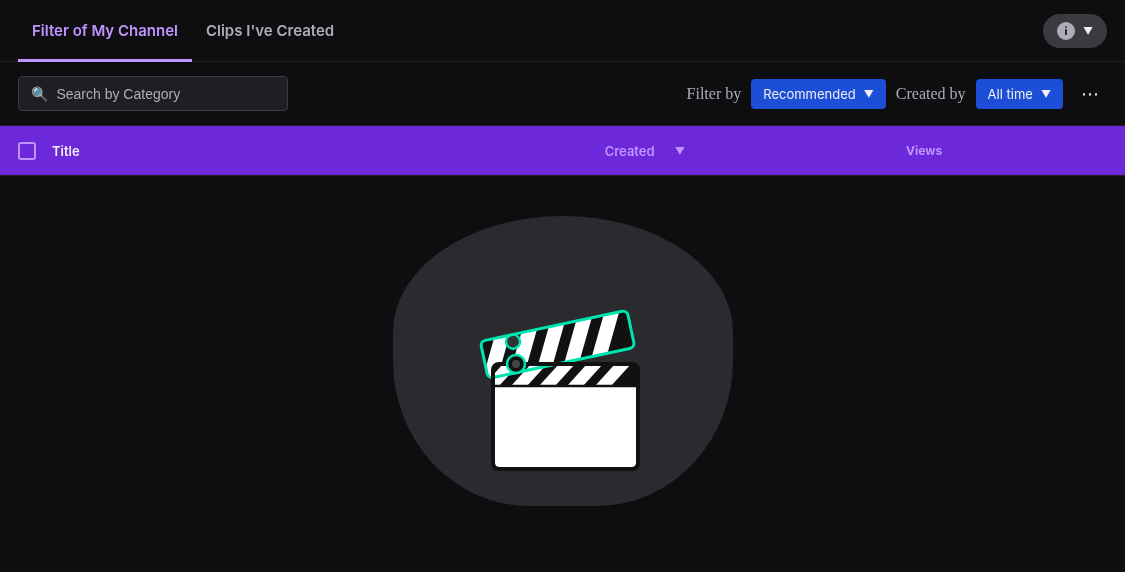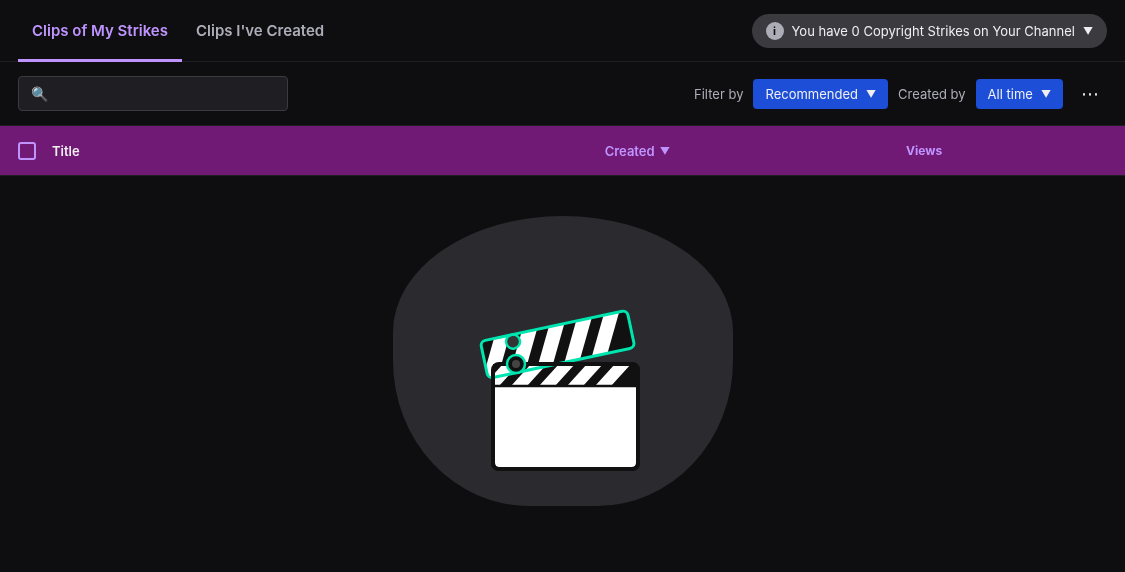--- a/index.html
+++ b/index.html
@@ -118,22 +118,23 @@
     }
 
     .filter-right {
       display: flex;
       align-items: center;
       gap: 10px;
       margin-left: auto;
     }
 
     .filter-label {
-      font-size: 13px;
-      color: #adadb8;
+      font-size: 16px;
+      color: #adadb8;
+      font-family: Liberation Serif, serif;
     }
 
     .filter-dropdown {
       display: flex;
       align-items: center;
       gap: 8px;
       background-color: #1d4ed8;
       border-radius: 4px;
       padding: 7px 12px;
       font-size: 13px;
@@ -156,21 +157,21 @@
       font-size: 18px;
     }
 
     
     .table-header {
       display: flex;
       align-items: center;
       padding: 0 18px;
       height: 50px;
       border-bottom: 1px solid #1f1f23;
-      background-color: #701a75;
+      background-color: #6d28d9;
     }
 
     .th-checkbox {
       display: flex;
       align-items: center;
       margin-right: 16px;
     }
 
     .checkbox-icon {
       width: 18px;
@@ -204,21 +205,21 @@
       color: #efeff1;
     }
 
     .th-created {
       flex: 1.2;
       font-size: 13px;
       font-weight: 600;
       color: #bf94ff;
       display: flex;
       align-items: center;
-      gap: 5px;
+      gap: 20px;
       cursor: pointer;
     }
 
     .th-views {
       flex: 0.8;
       font-size: 12px;
       font-weight: 700;
       color: #bf94ff;
     }
 
@@ -255,39 +256,39 @@
       width: 230px;
       height: 230px;
     }
   </style>
 </head>
 <body>
 
 <div class="top-nav">
   <div class="nav-tabs">
     <div class="nav-tab active">
-      <span>Clips of My Strikes</span>
+      <span>Filter of My Channel</span>
     </div>
     <div class="nav-tab">
       <span>Clips I've Created</span>
     </div>
   </div>
 
   <div class="copyright-badge">
     <div class="info-icon">
       <span>i</span>
     </div>
-    <span>You have 0 Copyright Strikes on Your Channel</span>
     <span class="chevron-icon">▼</span>
   </div>
 </div>
 
 <div class="filter-bar">
   <div class="search-box">
     <span class="search-icon">🔍</span>
+    <input class="search-input" type="text" placeholder="Search by Category" style="">
   </div>
 
   <div class="filter-right">
     <span class="filter-label">Filter by</span>
 
     <div class="filter-dropdown">
       <span>Recommended</span>
       <span class="chevron">▼</span>
     </div>
 

